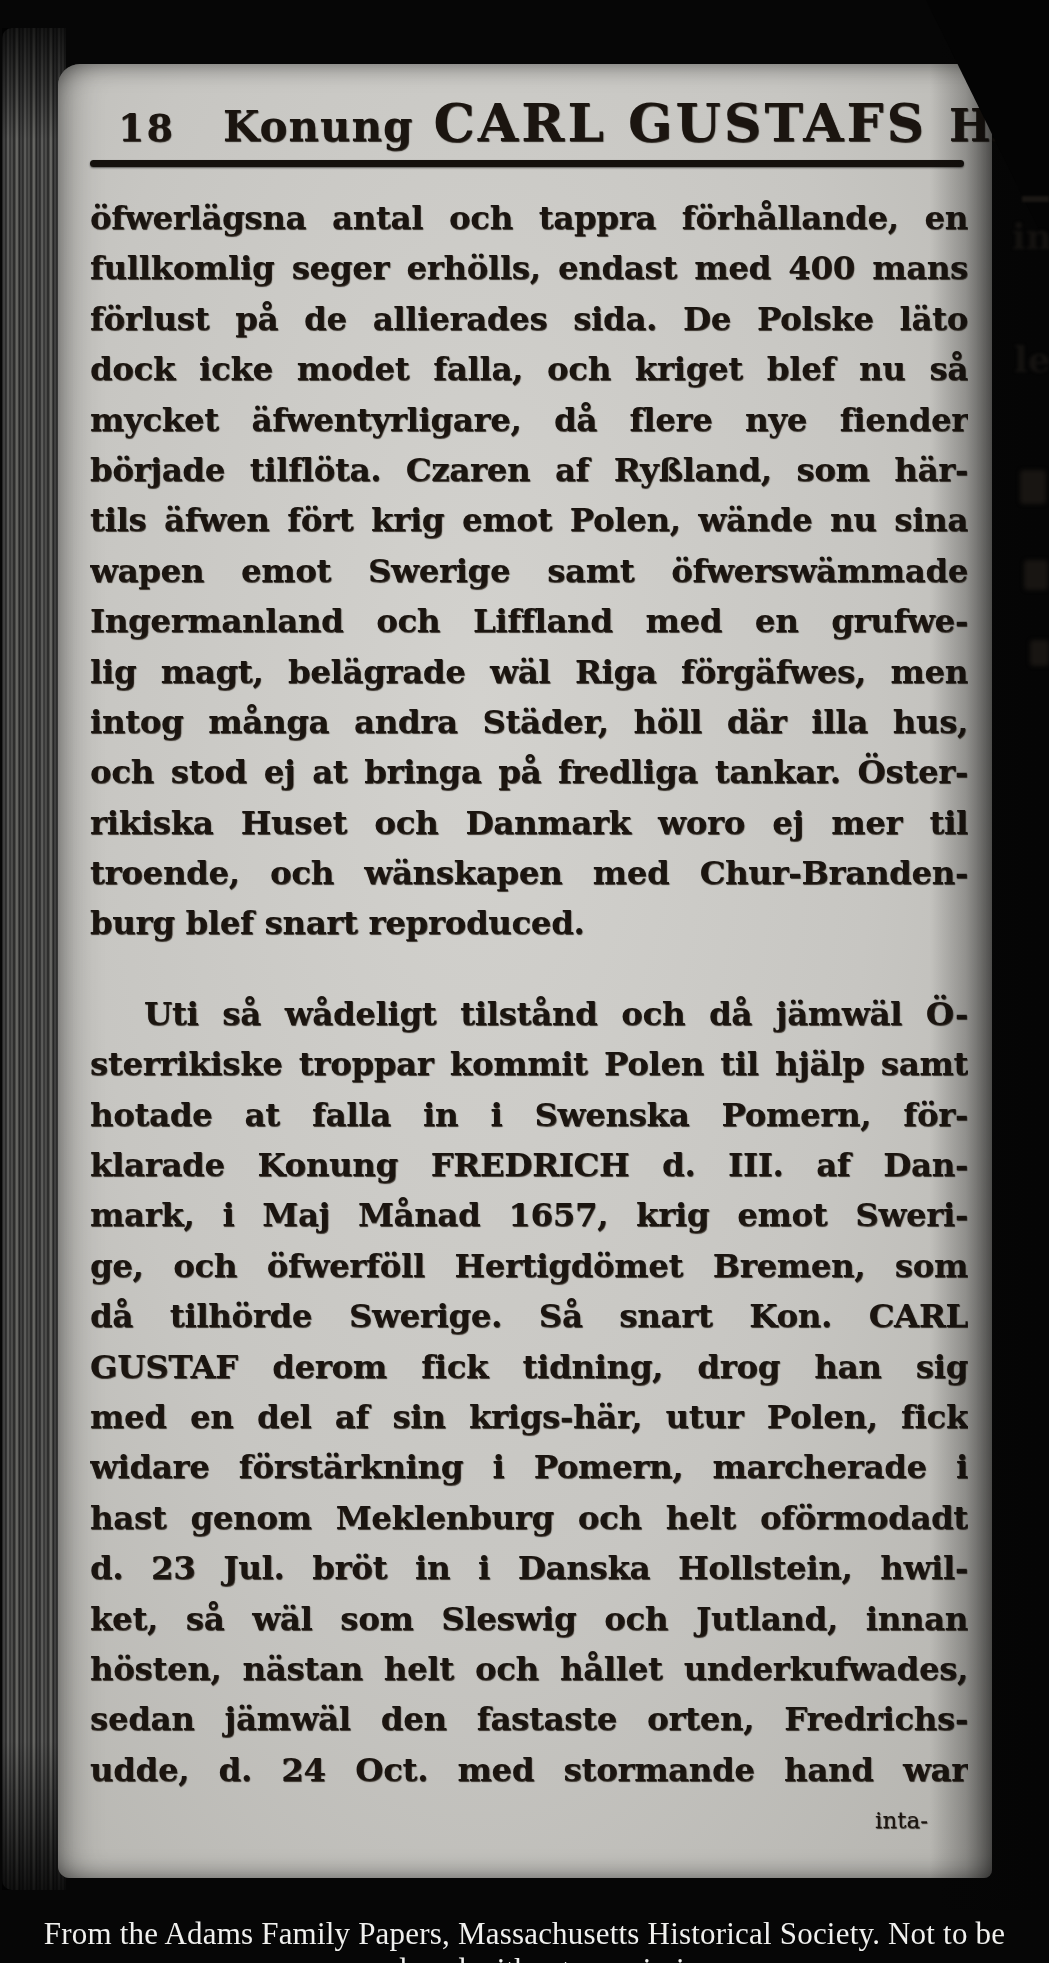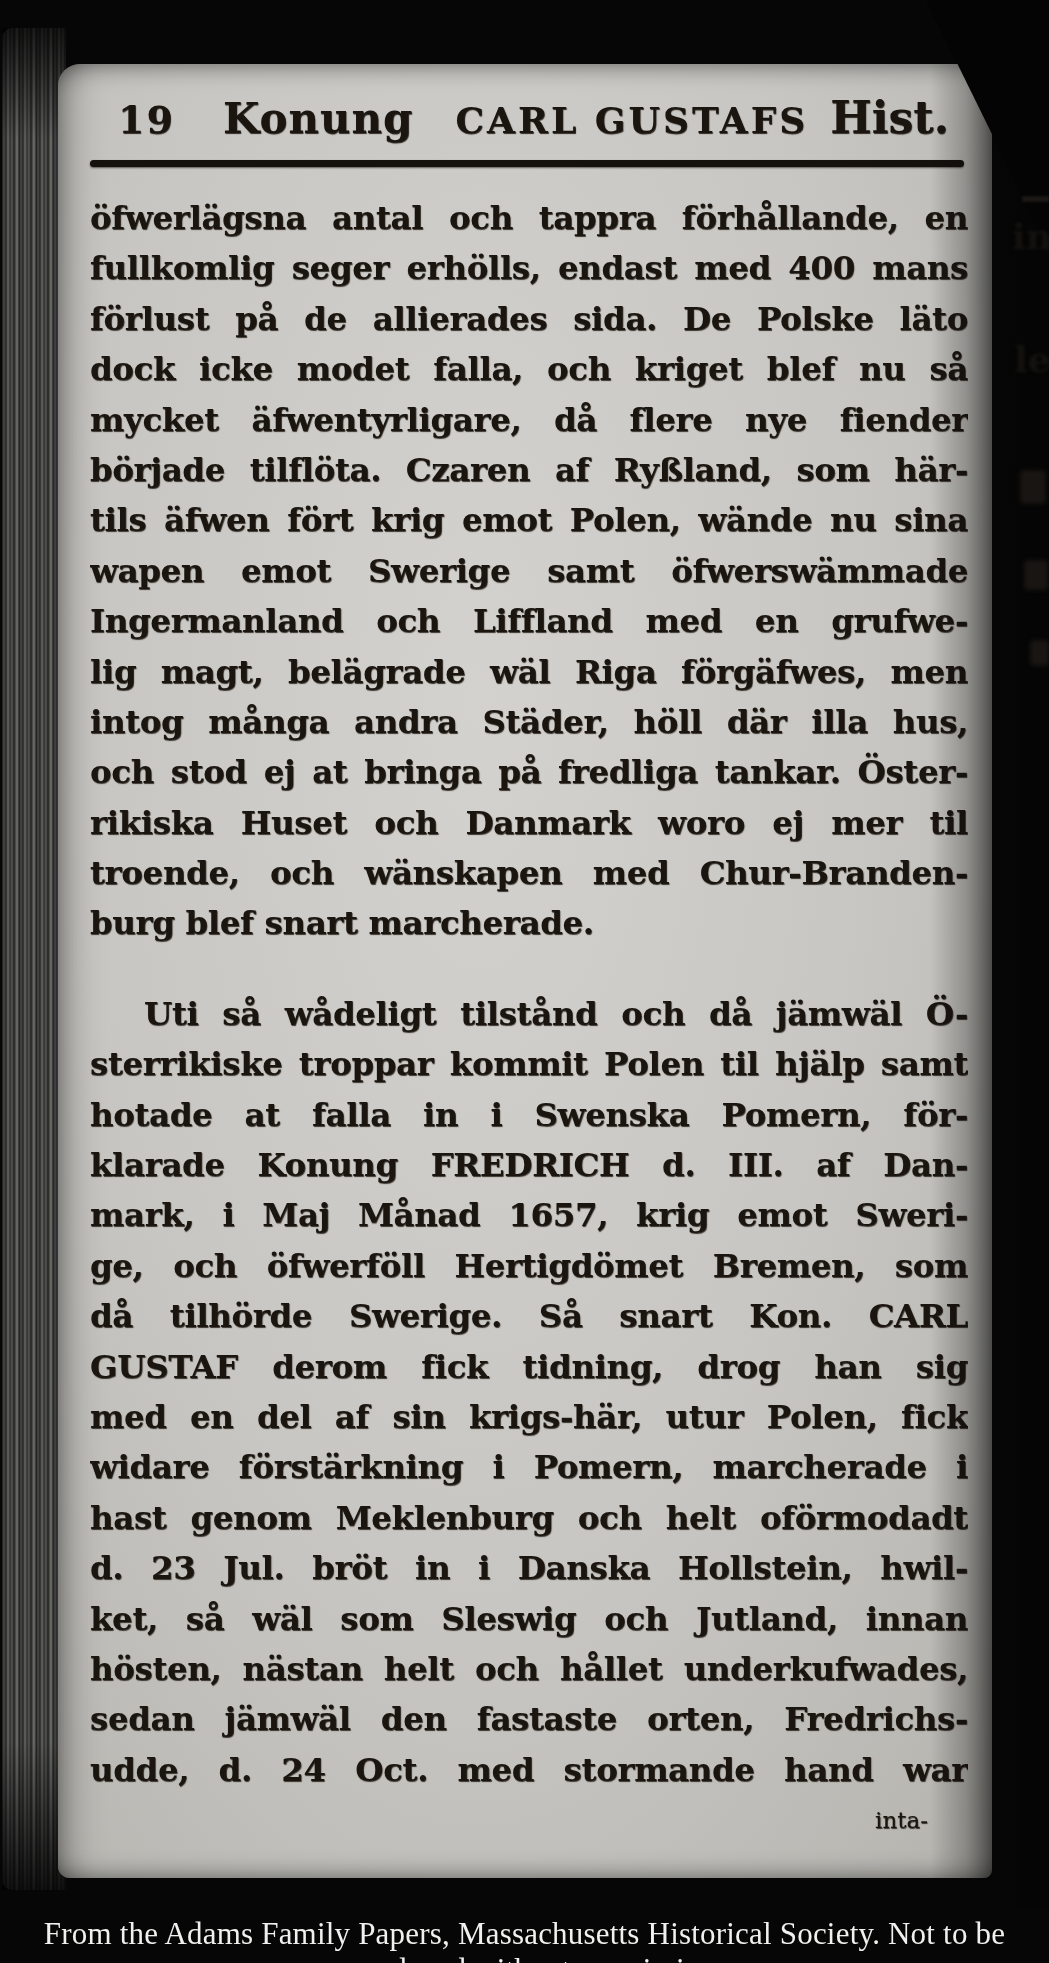--- a/index.html
+++ b/index.html
@@ -44,21 +44,21 @@
 
   .header-row {
     display: flex; align-items: baseline;
     padding-left: 28px; height: 60px; margin-top: 6px;
     font-weight: 700;
     text-shadow: 0.6px 0.6px 1px rgba(20,14,8,.85);
     white-space: nowrap;
   }
   .pagenum   { font-size: 38px; letter-spacing: 2px; }
   .t-konung  { font-size: 42px; margin-left: 48px; letter-spacing: 1px; }
-  .t-main    { font-size: 36px; margin-left: 42px; letter-spacing: 3px; }
+  .t-main    { font-size: 52px; margin-left: 20px; letter-spacing: 3px; }
   .t-hist    { font-size: 44px; margin-left: 22px; }
 
   .rule {
     height: 7px; margin-top: 8px; margin-right: 4px;
     background: #15110d; border-radius: 4px;
     box-shadow: 0 1px 2px rgba(0,0,0,.55);
   }
 
   .para { margin-top: 26px; }
   .para-2 { margin-top: 40px; }
@@ -123,21 +123,21 @@
 </style>
 </head>
 <body>
 
 <div class="book-edges"></div>
 
 <div class="paper">
   <div class="content">
 
     <div class="header-row">
-      <span class="pagenum">19</span>
+      <span class="pagenum">18</span>
       <span class="t-konung">Konung</span>
       <span class="t-main">CARL GUSTAFS</span>
       <span class="t-hist">Hist.</span>
     </div>
 
     <div class="rule"></div>
 
     <div class="para para-1">
       <div class="line">öfwerlägsna antal och tappra förhållande, en</div>
       <div class="line">fullkomlig seger erhölls, endast med 400 mans</div>
@@ -146,21 +146,21 @@
       <div class="line">mycket äfwentyrligare, då flere nye fiender</div>
       <div class="line">började tilflöta.  Czaren af Ryßland, som här-</div>
       <div class="line">tils äfwen fört krig emot Polen, wände nu sina</div>
       <div class="line">wapen emot Swerige samt öfwerswämmade</div>
       <div class="line">Ingermanland och Liffland med en grufwe-</div>
       <div class="line">lig magt, belägrade wäl Riga förgäfwes, men</div>
       <div class="line">intog många andra Städer, höll där illa hus,</div>
       <div class="line">och stod ej at bringa på fredliga tankar.  Öster-</div>
       <div class="line">rikiska Huset och Danmark woro ej mer til</div>
       <div class="line">troende, och wänskapen med Chur-Branden-</div>
-      <div class="line flush-left">burg blef snart marcherade.</div>
+      <div class="line flush-left">burg blef snart reproduced.</div>
     </div>
 
     <div class="para para-2">
       <div class="line indent">Uti så wådeligt tilstånd och då jämwäl Ö-</div>
       <div class="line">sterrikiske troppar kommit Polen til hjälp samt</div>
       <div class="line">hotade at falla in i Swenska Pomern, för-</div>
       <div class="line">klarade Konung FREDRICH d. III. af Dan-</div>
       <div class="line">mark, i Maj Månad 1657, krig emot Sweri-</div>
       <div class="line">ge, och öfwerföll Hertigdömet Bremen, som</div>
       <div class="line">då tilhörde Swerige.  Så snart Kon. CARL</div>

